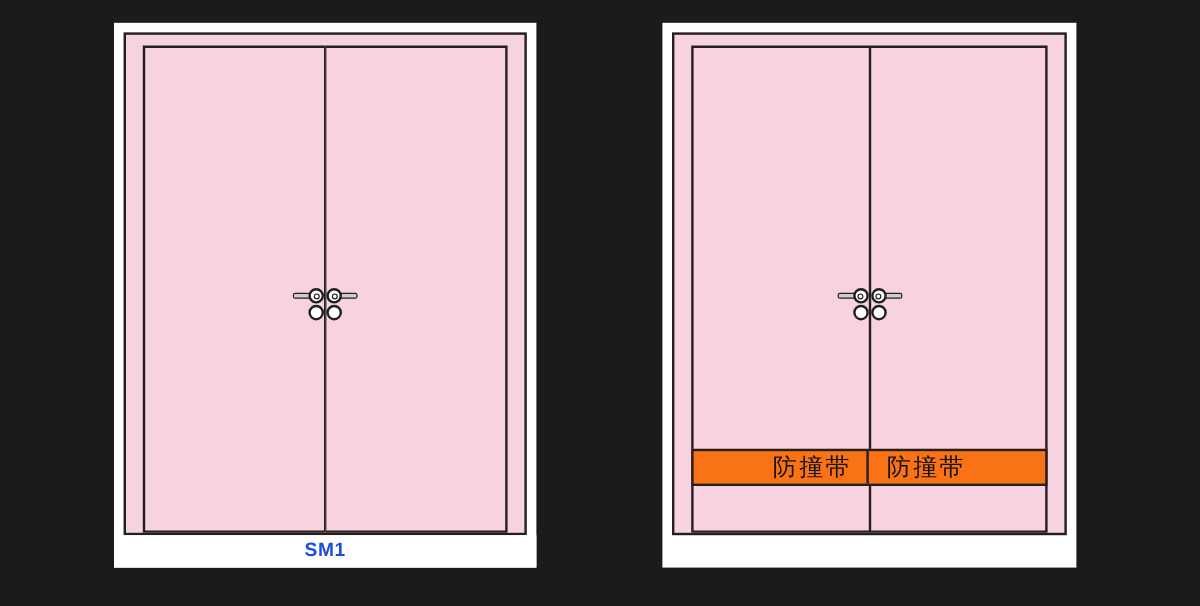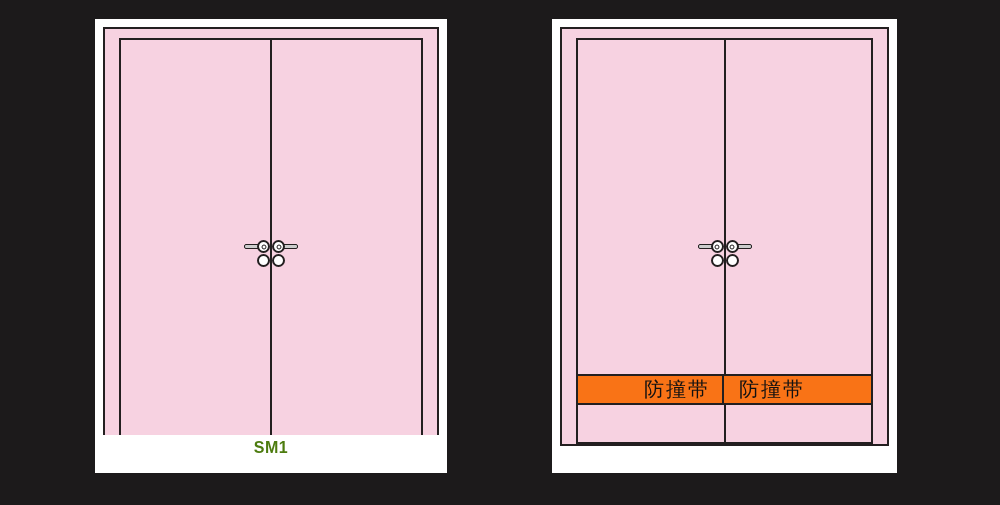--- a/index.html
+++ b/index.html
@@ -116,27 +116,27 @@
     letter-spacing: 2px;
     overflow: hidden;
   }
   .bump-left  { justify-content: flex-end; padding-right: 12px; }
   .bump-right { justify-content: flex-start; padding-left: 15px; border-left: 2px solid #231f20; }
 
   
   .door-label {
     position: absolute;
     left: 0; right: 0; bottom: 0;
-    height: 38px;
+    height: 27px;
     line-height: 26px;
     text-align: center;
     font-weight: bold;
     font-size: 16px;
     letter-spacing: 0.5px;
-    color: #4d7c0f;
+    color: #1d4ed8;
     background: #ffffff;
   }
 </style>
 </head>
 <body>
 
 <div class="canvas">
 
   <figure class="door-figure door-1">
     <div class="frame">

